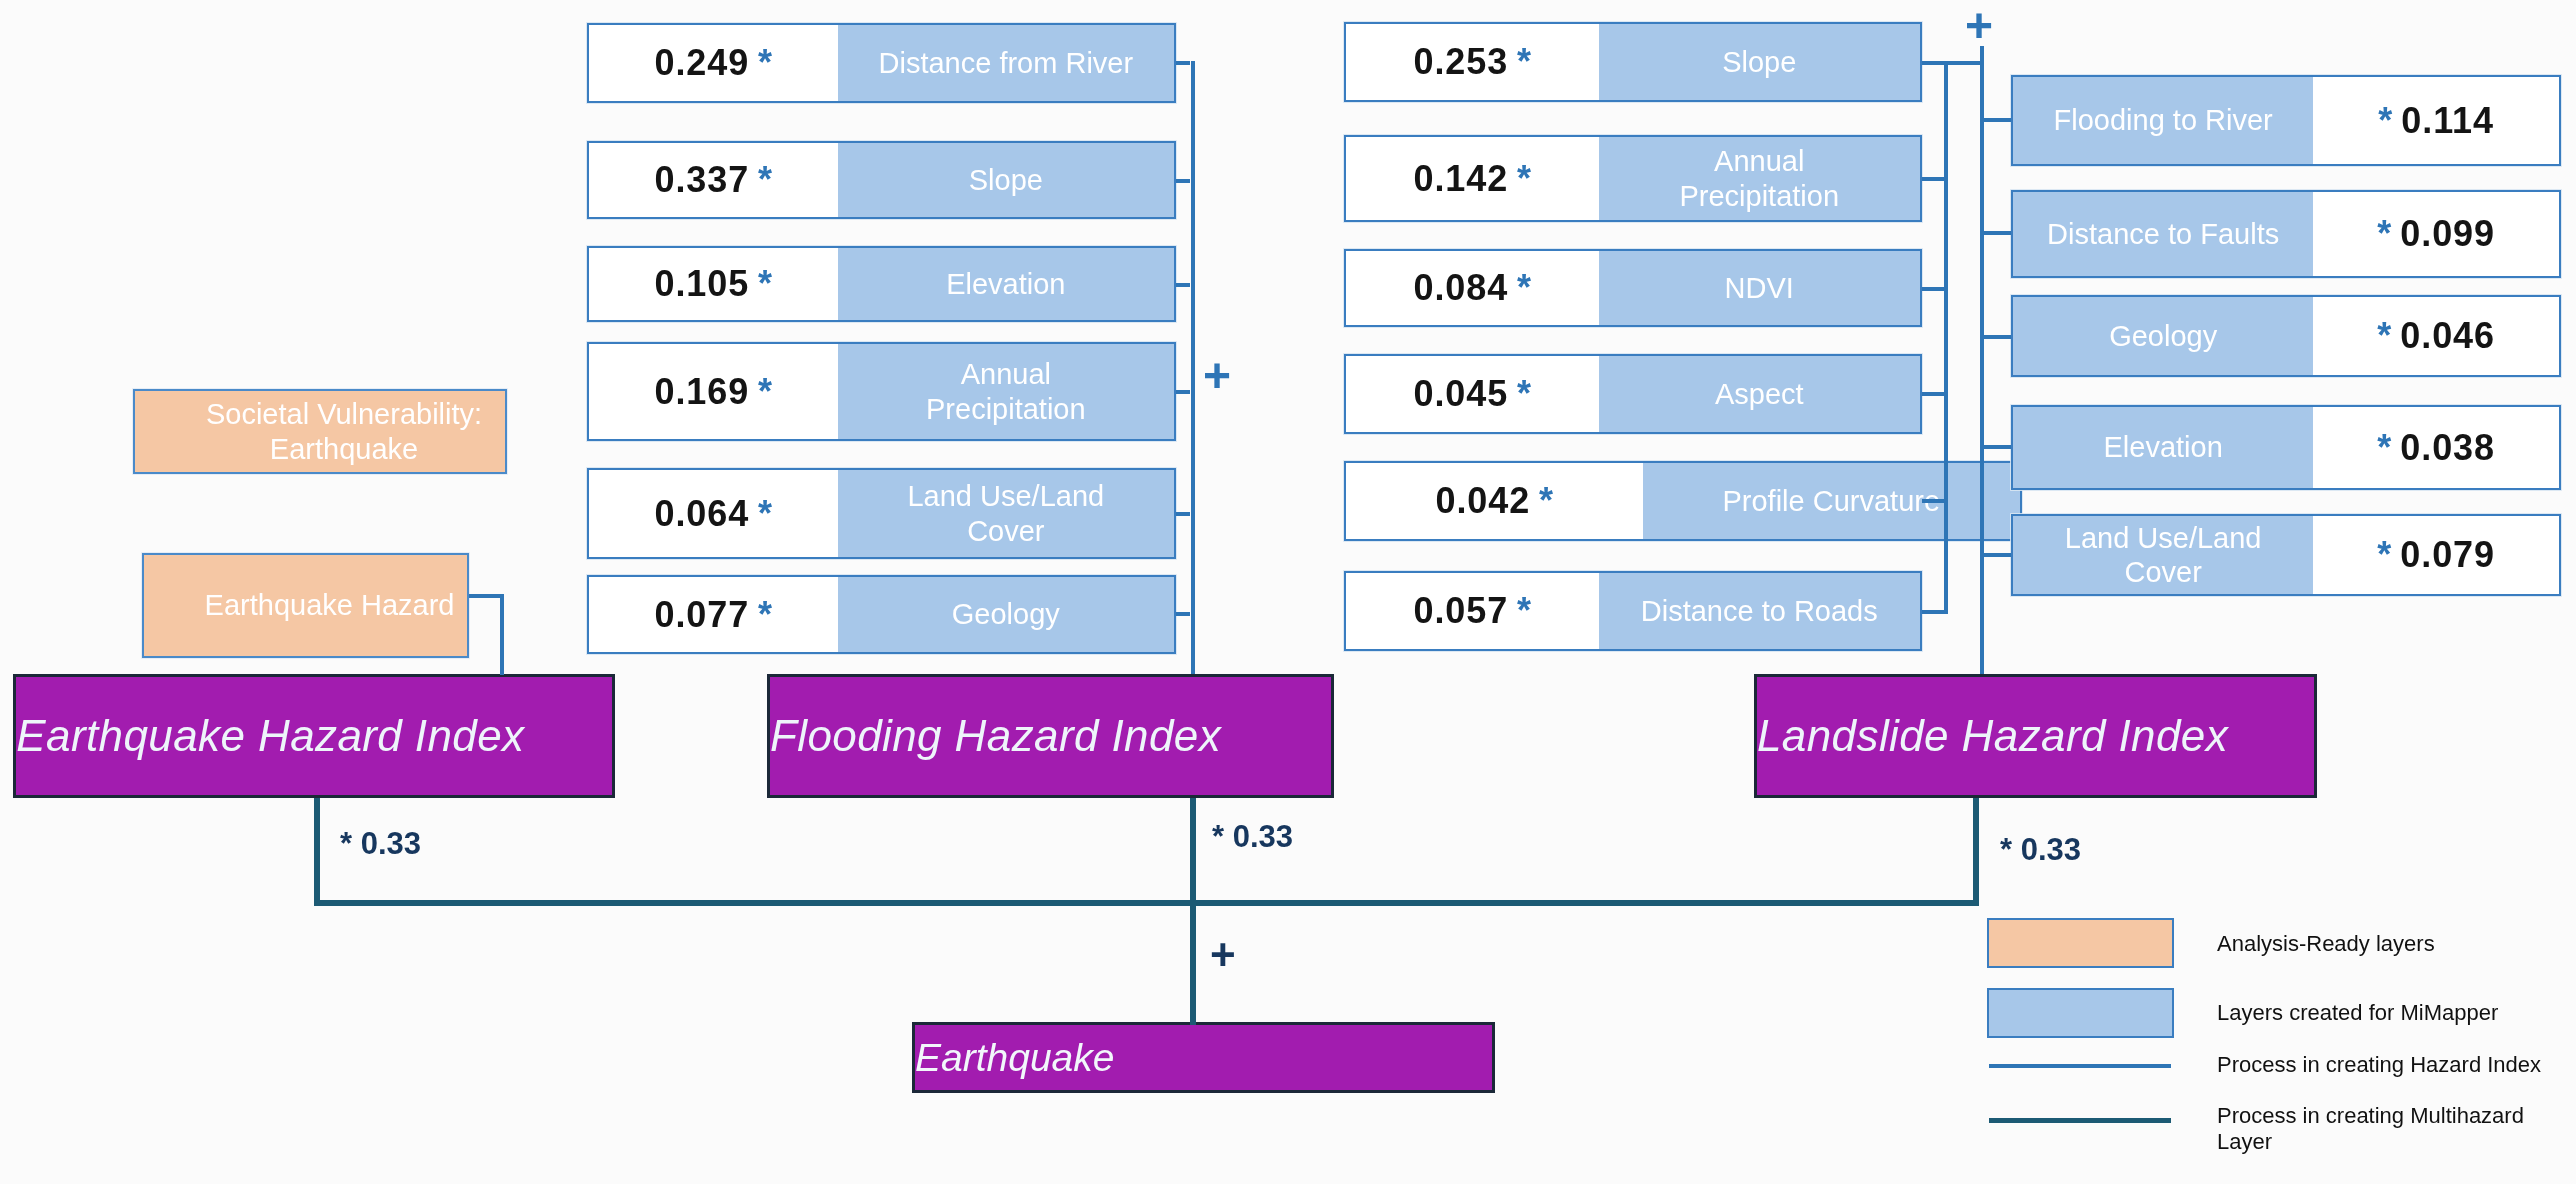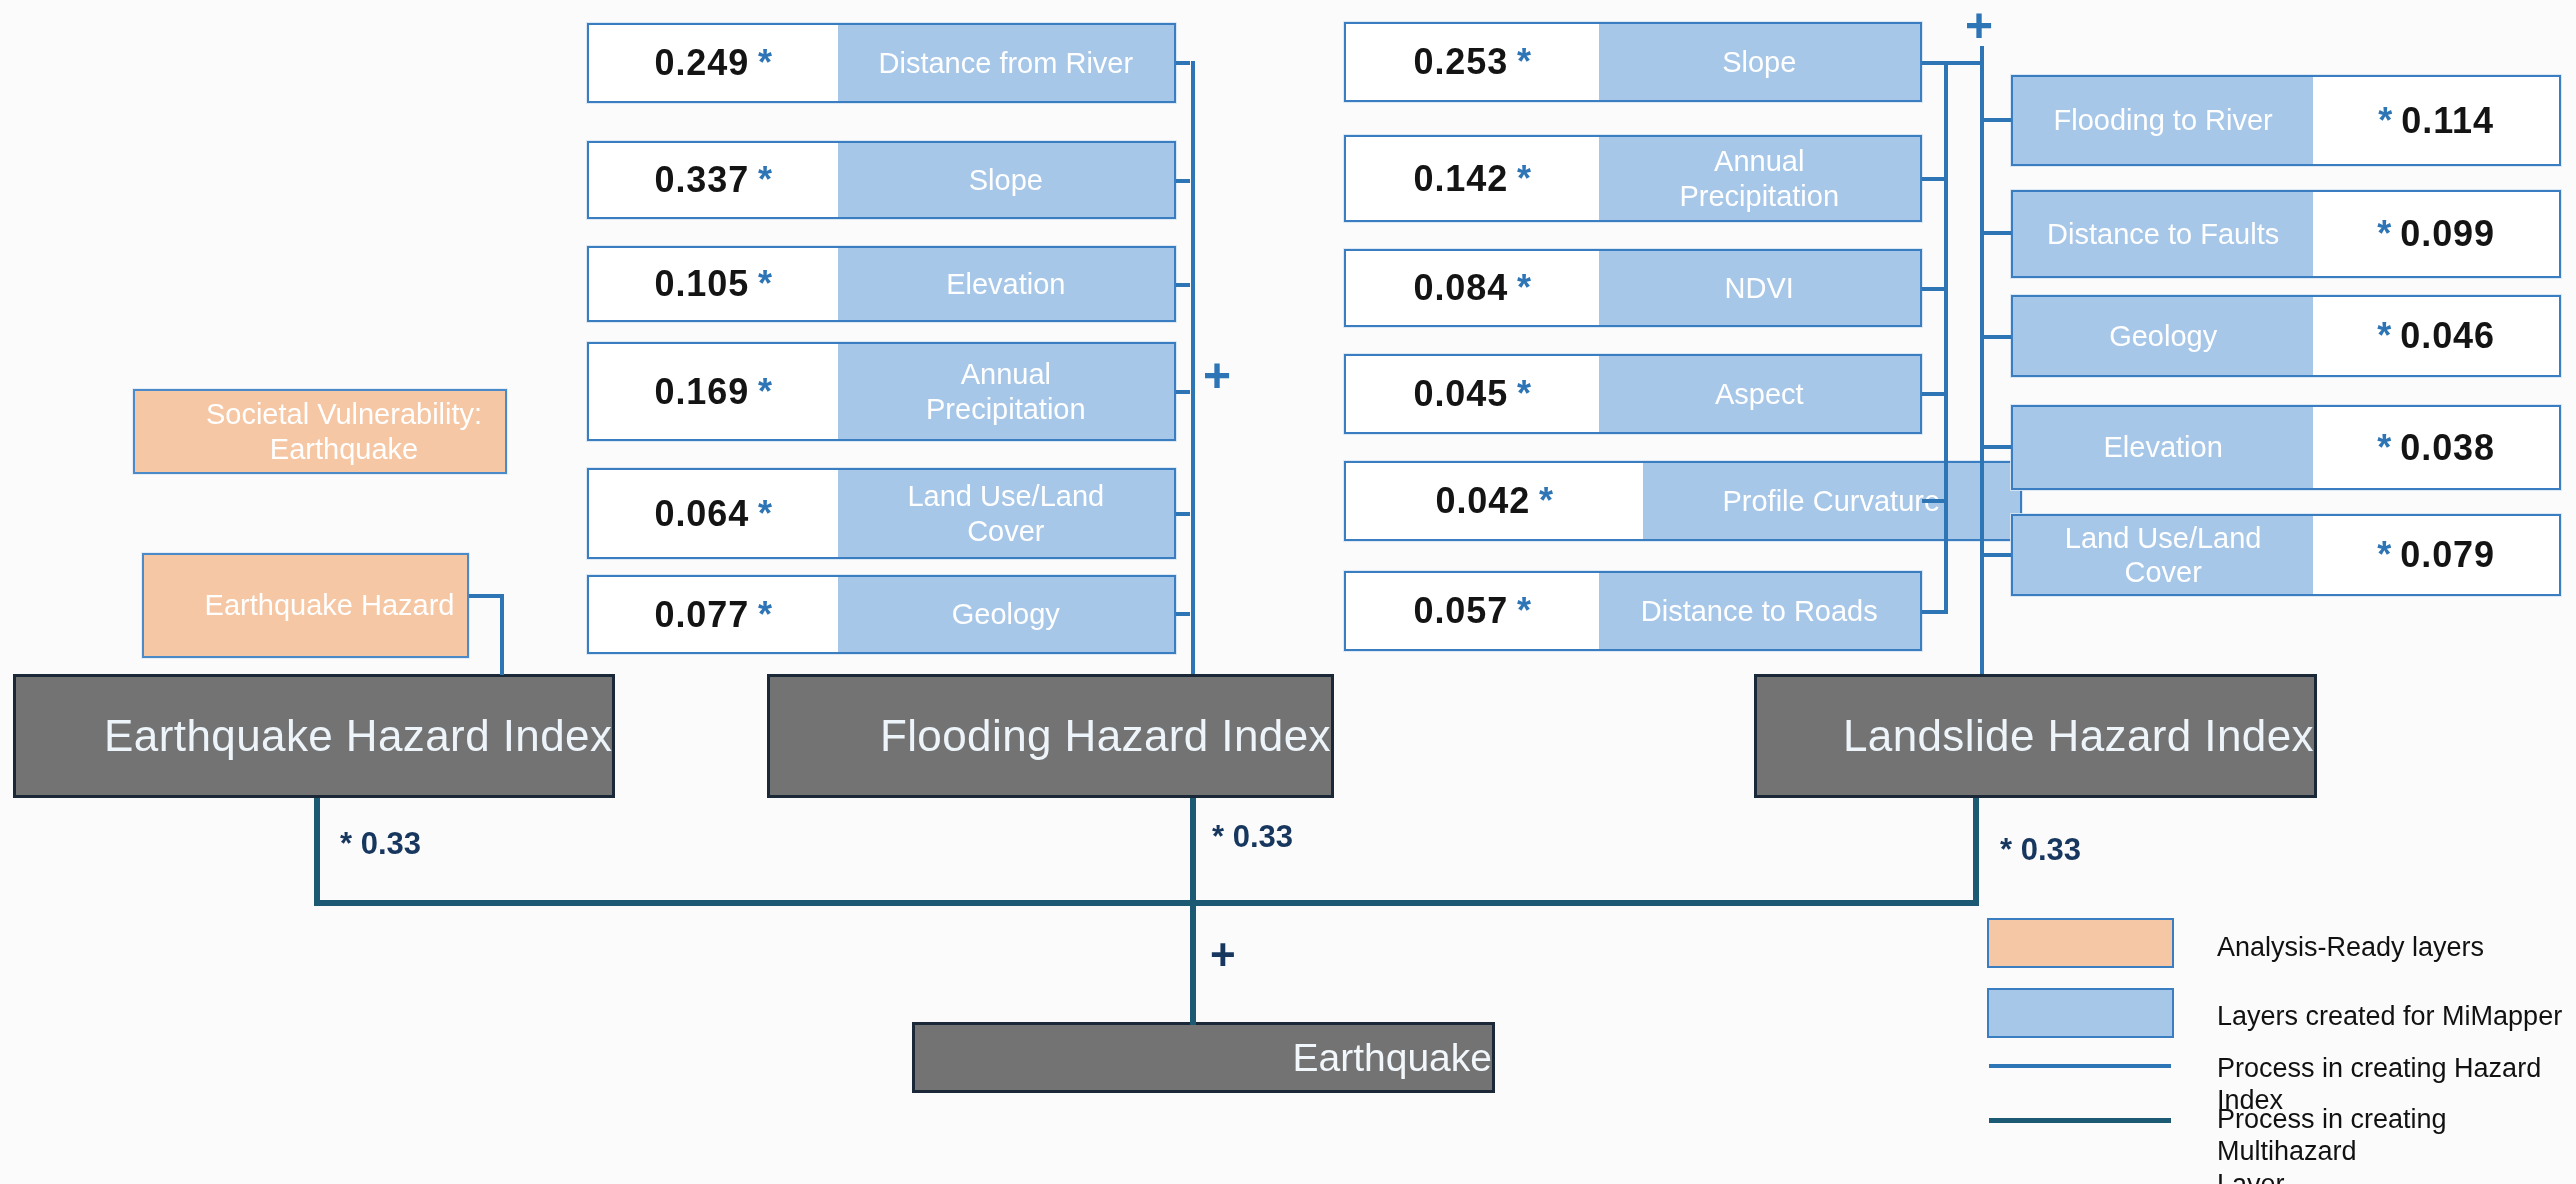--- a/index.html
+++ b/index.html
@@ -11,35 +11,35 @@
   .cell{display:flex;align-items:center;justify-content:center;box-sizing:border-box;}
   .cell-white{background:#ffffff;gap:9px;}
   .cell-blue{background:#a7c7e9;}
   .wnum{font-size:36px;font-weight:600;color:#141414;letter-spacing:0.9px;}
   .wast{font-size:36px;font-weight:600;color:#2e75b6;}
   .flabel{font-size:29px;color:#ffffff;text-align:center;line-height:1.18;white-space:pre-line;}
   
   .pbox{position:absolute;display:flex;align-items:center;justify-content:center;
         border:2.7px solid #4a8ac9;background:#f5c7a4;box-sizing:border-box;box-shadow:0 0 0 0.9px #e4ecf5;padding-left:48px;}
   
-  .dbox{position:absolute;display:flex;align-items:center;justify-content:flex-end;
-        background:#737373;border:3.6px solid #1b2838;box-sizing:border-box;}
+  .dbox{position:absolute;display:flex;align-items:center;justify-content:flex-start;
+        background:#a21caf;border:3.6px solid #1b2838;box-sizing:border-box;font-style:italic;}
   .dlabel{font-size:44px;color:#eef5fa;letter-spacing:0.4px;}
   .mlabel{font-size:39px;color:#f2f7fb;}
   
   .lline{position:absolute;background:#2e75b6;}
   .dline{position:absolute;background:#1c5a74;}
   .plus-light{position:absolute;font-size:48px;font-weight:600;color:#2e75b6;line-height:1;}
   .plus-dark{position:absolute;font-size:44px;font-weight:700;color:#17375e;line-height:1;}
   .w033{position:absolute;font-size:31px;font-weight:600;color:#17375e;}
   
   .lg-swatch{position:absolute;box-sizing:border-box;}
   .lg-peach{background:#f5c7a4;border:2.7px solid #3a7dc0;}
   .lg-blue{background:#a7c7e9;border:2.7px solid #3a7dc0;}
-  .lg-label{position:absolute;font-size:27px;color:#111111;line-height:1.2;white-space:pre-line;}
+  .lg-label{position:absolute;font-size:22px;color:#111111;line-height:1.2;white-space:pre-line;}
 </style>
 </head>
 <body>
 
 <div id="canvas">
 
   <div class="pbox" style="left:133px;top:389px;width:374px;height:85px">
     <span class="flabel">Societal Vulnerability:
 Earthquake</span>
   </div>

